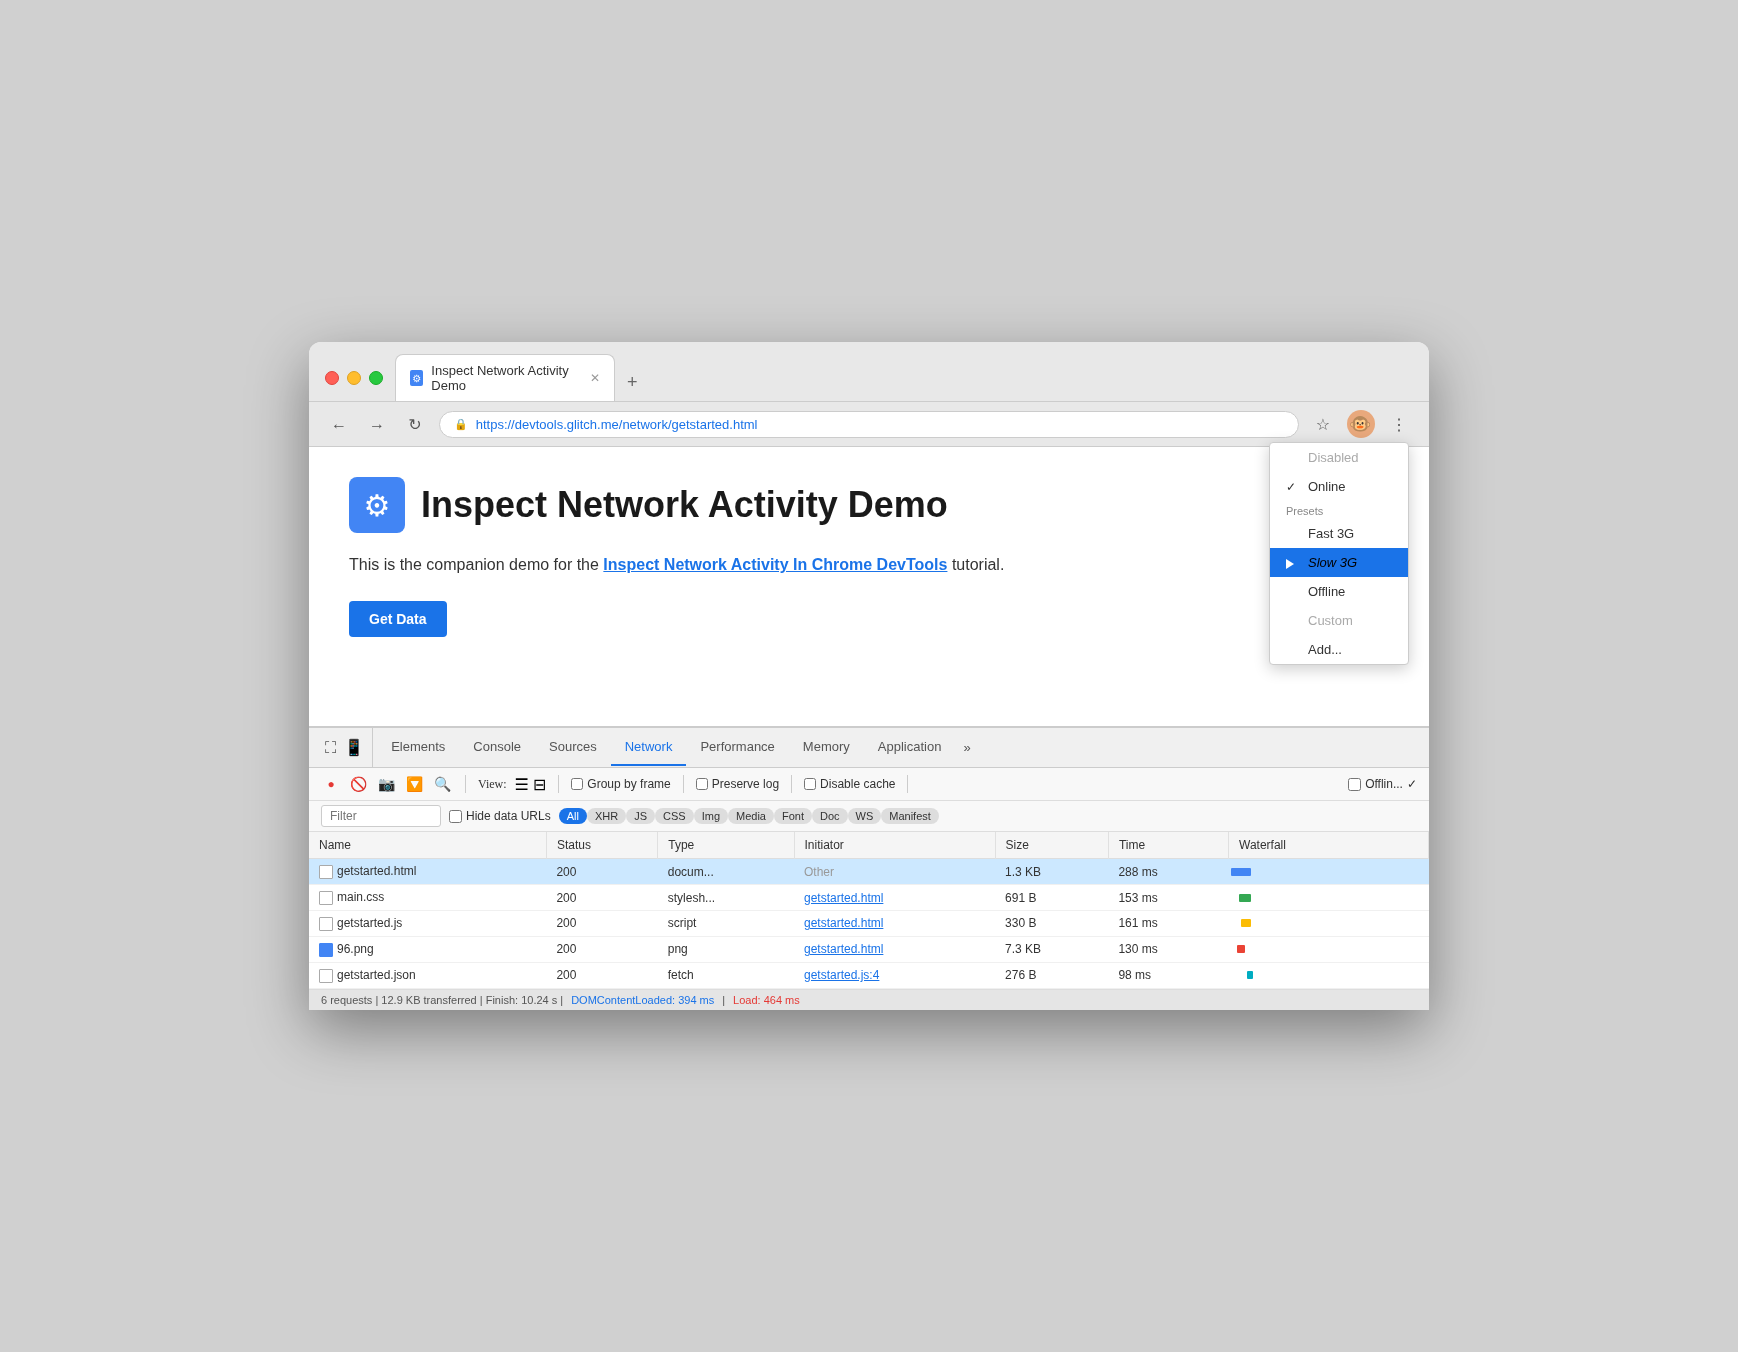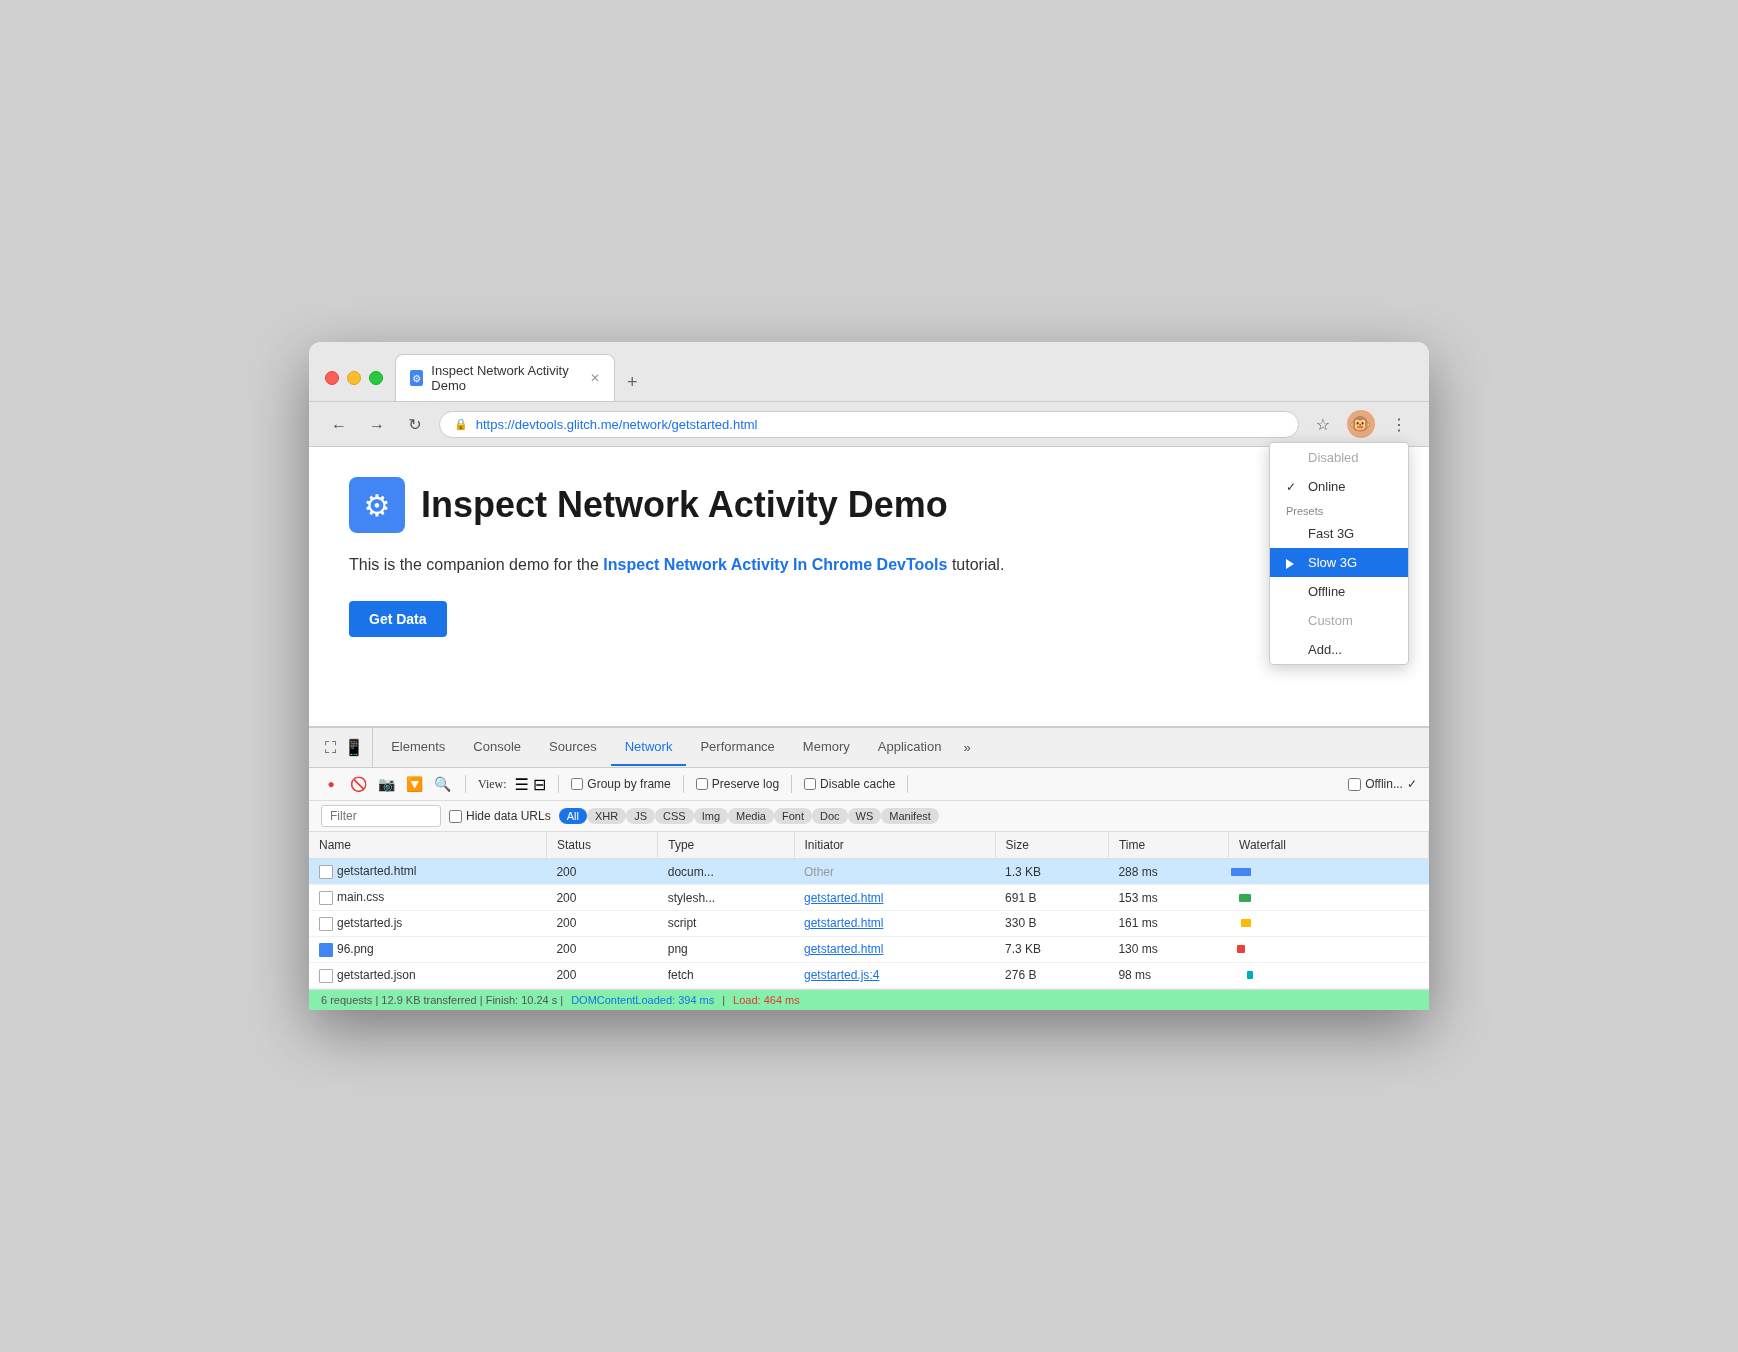--- a/index.html
+++ b/index.html
@@ -207,20 +207,21 @@
 
     .page-description {
       font-size: 16px;
       color: #333;
       margin-bottom: 24px;
       line-height: 1.5;
     }
 
     .page-link {
       color: #1a73e8;
+      text-decoration: underline;
       font-weight: 600;
     }
 
     .get-data-btn {
       background: #1a73e8;
       color: white;
       border: none;
       padding: 10px 20px;
       border-radius: 4px;
       font-size: 14px;
@@ -458,21 +459,21 @@
     .waterfall-bar {
       height: 8px;
       position: absolute;
       top: 50%;
       transform: translateY(-50%);
       border-radius: 1px;
     }
 
     
     .status-bar {
-      background: #86efac;
+      background: #e5e5e5;
       border-top: 1px solid #ddd;
       padding: 4px 12px;
       font-size: 11px;
       color: #555;
       display: flex;
       align-items: center;
       gap: 8px;
     }
 
     .status-dom { color: #1a73e8; }
@@ -503,21 +504,22 @@
       white-space: nowrap;
     }
 
     .dropdown-item.disabled {
       color: #aaa;
       cursor: default;
     }
 
     .dropdown-item.highlighted {
       background: #1a73e8;
-      color: #ffffff;
+      color: #000000;
+      font-style: italic;
     }
 
     .dropdown-item .checkmark {
       font-size: 12px;
       width: 14px;
     }
 
     .dropdown-section-label {
       padding: 4px 16px 2px 16px;
       font-size: 11px;

